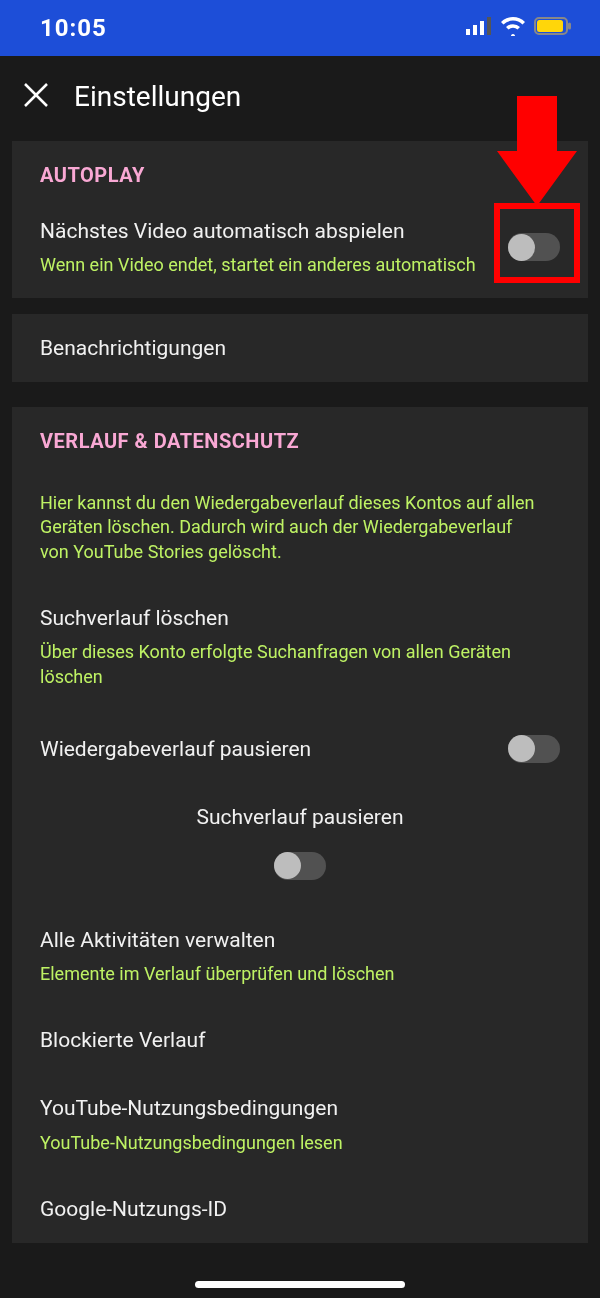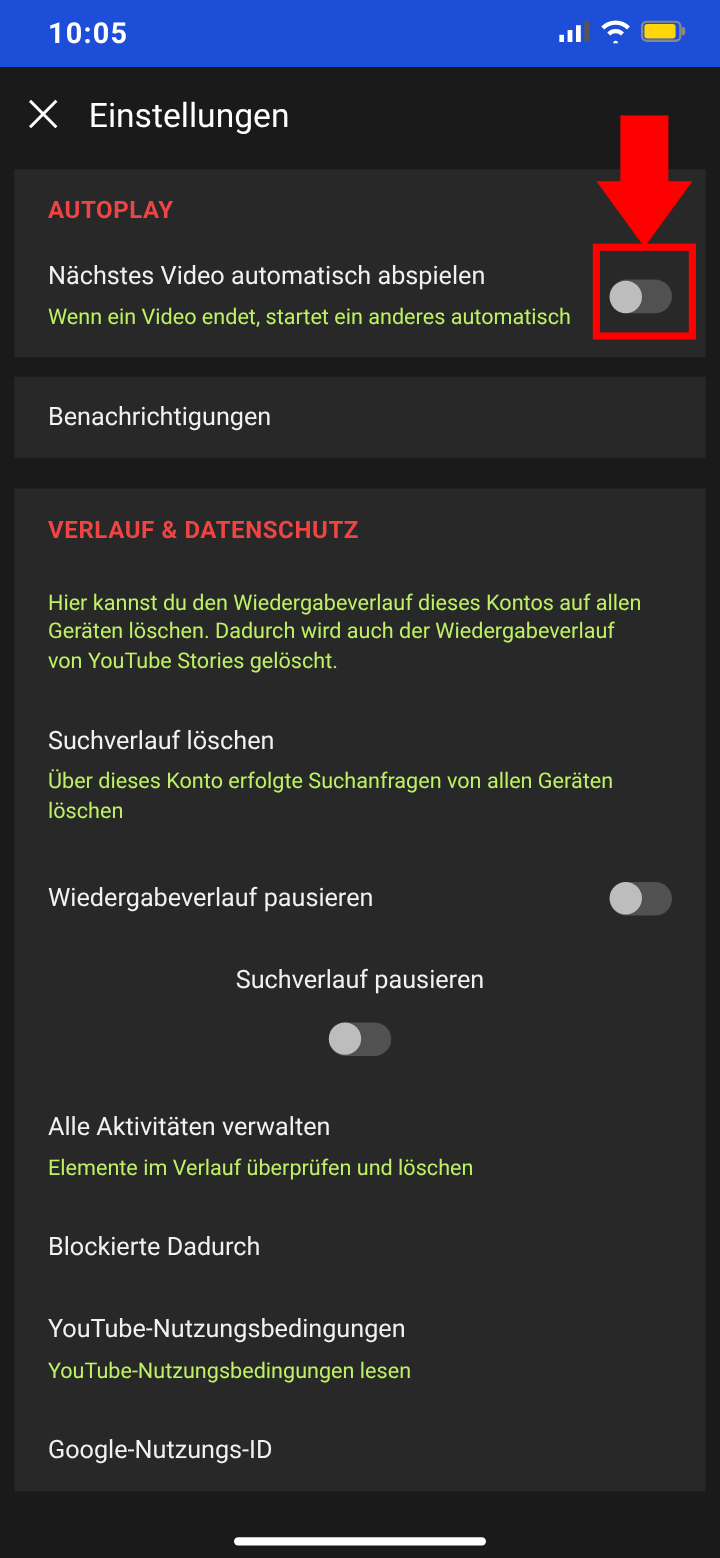--- a/index.html
+++ b/index.html
@@ -40,21 +40,21 @@
   .spacer { height: 16px; background: #1a1a1a; }
   .section {
     background: #282828;
     padding: 0;
   }
   .section-header {
     padding: 22px 28px 10px 28px;
     font-size: 20px;
     font-weight: 700;
     letter-spacing: 0.5px;
-    color: #ef4444;
+    color: #f9a8d4;
   }
   .item {
     padding: 20px 28px 20px 28px;
     position: relative;
   }
   .item-title {
     font-size: 21px;
     font-weight: 400;
     color: #f1f1f1;
     line-height: 1.35;
@@ -232,21 +232,21 @@
         <div class="toggle-knob"></div>
       </div>
     </div>
 
     <div class="item">
       <div class="item-title">Alle Aktivitäten verwalten</div>
       <div class="item-sub">Elemente im Verlauf überprüfen und löschen</div>
     </div>
 
     <div class="item">
-      <div class="item-title">Blockierte Dadurch</div>
+      <div class="item-title">Blockierte Verlauf</div>
     </div>
 
     <div class="item">
       <div class="item-title">YouTube-Nutzungsbedingungen</div>
       <div class="item-sub">YouTube-Nutzungsbedingungen lesen</div>
     </div>
 
     <div class="item">
       <div class="item-title">Google-Nutzungs-ID</div>
     </div>

